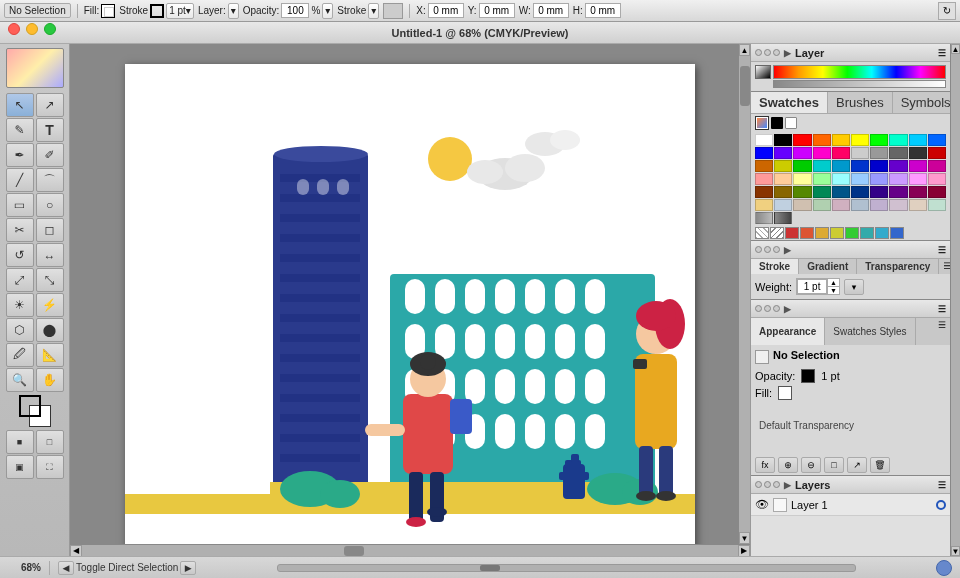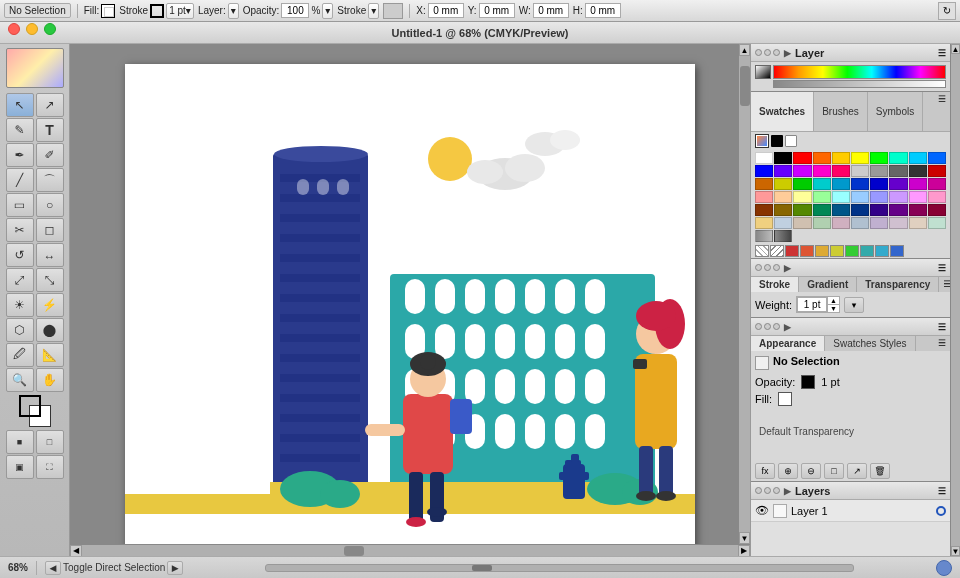--- a/index.html
+++ b/index.html
@@ -154,22 +154,22 @@
     .panel-header-arrow { font-size: 9px; color: #555; }
     .panel-collapse-btns { display: flex; gap: 2px; }
 
     
     .panel-tabs {
       display: flex;
       background: #c8c8c8;
       border-bottom: 1px solid #aaa;
     }
     .panel-tab {
-      padding: 14px 8px;
-      font-size: 10px;
+      padding: 3px 8px;
+      font-size: 13px;
       cursor: pointer;
       border-right: 1px solid #aaa;
       color: #333;
     }
     .panel-tab.active {
       background: #e8e8e8;
       font-weight: bold;
     }
     .swatches-grid {
       display: grid;
@@ -203,21 +203,21 @@
     }
     .stroke-weight-input {
       width: 30px; height: 15px; border: 1px solid #aaa; font-size: 10px; text-align: center;
     }
 
     
     #appearance-panel .appearance-header-tab {
       display: flex; background: #c8c8c8;
     }
     .app-tab {
-      padding: 2px 8px; font-size: 10px; cursor: pointer; border-right: 1px solid #aaa; color: #333;
+      padding: 8px 8px; font-size: 10px; cursor: pointer; border-right: 1px solid #aaa; color: #333;
     }
     .app-tab.active { background: #e8e8e8; font-weight: bold; }
     .appearance-content { padding: 4px; }
     .appearance-title { font-weight: bold; font-size: 11px; margin-bottom: 4px; }
     .appearance-row { display: flex; align-items: center; gap: 6px; margin-bottom: 3px; font-size: 11px; }
     .app-color-swatch { width: 14px; height: 14px; border: 1px solid #555; }
     .appearance-transparency { font-size: 10px; color: #444; margin: 20px 4px; }
     .appearance-buttons {
       display: flex; gap: 3px; padding: 2px 4px;
     }
@@ -275,21 +275,21 @@
       height: 22px;
       background: linear-gradient(to bottom, #d8d8d8, #c8c8c8);
       border-top: 1px solid #aaa;
       display: flex;
       align-items: center;
       padding: 0 8px;
       gap: 8px;
       font-size: 10px;
       color: #333;
     }
-    .status-zoom { font-weight: bold; }
+    .status-zoom { font-weight: bold; margin-left: 13px; }
     .status-nav { display: flex; gap: 2px; align-items: center; }
     .status-nav-btn {
       width: 16px; height: 14px;
       background: linear-gradient(to bottom, #e0e0e0, #c8c8c8);
       border: 1px solid #aaa;
       border-radius: 2px;
       font-size: 9px;
       display: flex; align-items: center; justify-content: center;
     }
     .status-middle { flex: 1; display: flex; justify-content: center; }

